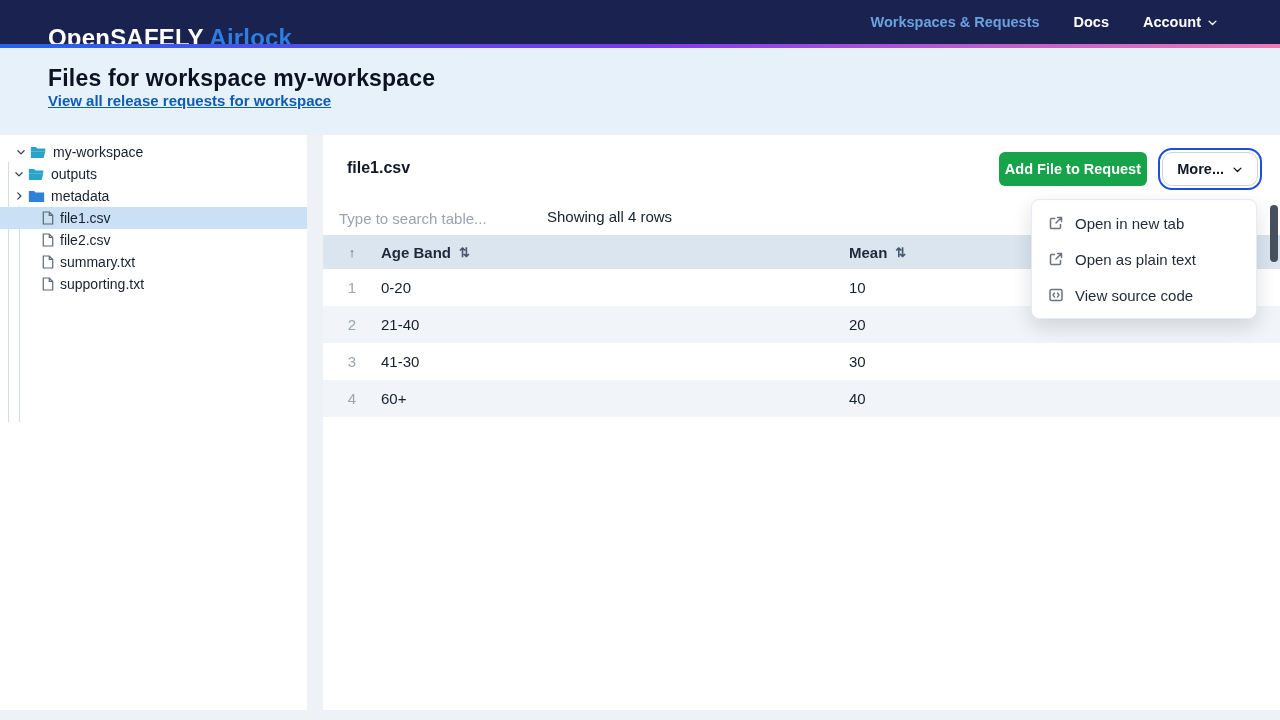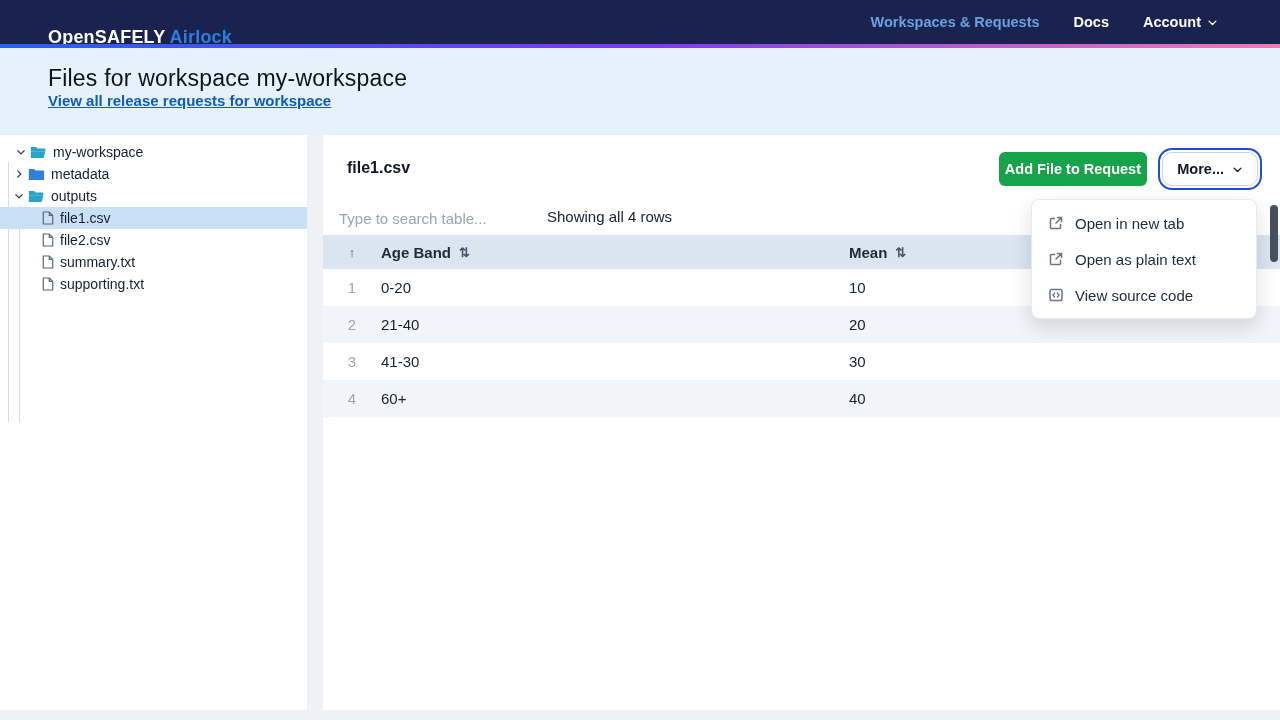--- a/index.html
+++ b/index.html
@@ -10,38 +10,38 @@
     position:relative;
     overflow:hidden;
     color:#111827;
   }
   
   .navbar {
     position:absolute; top:0; left:0; width:1280px; height:44px;
     background:#1a234f; display:flex; align-items:center;
     padding:0 62px 0 48px;
   }
-  .brand { font-size:18px; font-weight:800; letter-spacing:.2px; cursor:pointer;margin-top:31px; }
+  .brand { font-size:24px; font-weight:800; letter-spacing:.2px; cursor:pointer;margin-top:31px; }
   .brand .b1 { color:#ffffff; }
   .brand .b2 { color:#2e7de0; }
   .nav-links { margin-left:auto; display:flex; align-items:center; gap:34px; font-size:14.5px; font-weight:600; }
   .nav-link-blue { color:#6ca1e0; cursor:pointer; }
   .nav-link-white { color:#ffffff; cursor:pointer; display:flex; align-items:center; gap:6px; }
   .chev { display:inline-flex; }
   
   .gradbar {
     position:absolute; top:44px; left:0; width:1280px; height:4px;
     background:linear-gradient(90deg,#2563eb 0%,#7c3aed 50%,#ef7bb4 100%);
   }
   
   .pagehead {
     position:absolute; top:48px; left:0; width:1280px; height:87px;
     background:#e6f1fa; padding:17px 48px 0 48px;
   }
-  .page-title { font-size:23px; font-weight:400; color:#0b1221; letter-spacing:.2px; }
+  .page-title { font-size:23px; font-weight:700; color:#0b1221; letter-spacing:.2px; }
   .page-link {
     display:inline-block; margin-top:0; font-size:15px; font-weight:600;
     color:#0d5cb8; text-decoration:underline; cursor:pointer;
   }
   
   .sidebar {
     position:absolute; top:135px; left:0; width:307px; height:575px;
     background:#ffffff; padding-top:6px; font-size:14px;
   }
   .tree-row { height:22px; display:flex; align-items:center; cursor:pointer; position:relative; }
@@ -151,44 +151,44 @@
           <path d="M1 2h6l2 2h9v3H1z" fill="#2aa3c8"></path>
           <path d="M1 7h17l-2 8H1z" fill="#2aa3c8"></path>
         </svg>
     </span>
     <span class="tlabel">my-workspace</span>
   </div>
 
   <div class="tree-row lvl1">
     <span class="caret">
       <svg width="10" height="10" viewBox="0 0 16 16">
-          <path d="M6 3l5 5-5 5" fill="none" stroke="#374151" stroke-width="2" stroke-linecap="round" stroke-linejoin="round"></path>
+          <path d="M3 6l5 5 5-5" fill="none" stroke="#374151" stroke-width="2" stroke-linecap="round" stroke-linejoin="round"></path>
         </svg>
     </span>
     <span class="ticon">
       <svg width="17" height="14" viewBox="0 0 20 16">
-          <path d="M1 2h6l2 2h10v11H1z" fill="#2f80d8"></path>
-        </svg>
-    </span>
-    <span class="tlabel">metadata</span>
+          <path d="M1 2h6l2 2h9v3H1z" fill="#2aa3c8"></path>
+          <path d="M1 7h17l-2 8H1z" fill="#2aa3c8"></path>
+        </svg>
+    </span>
+    <span class="tlabel">outputs</span>
   </div>
 
   <div class="tree-row lvl1">
     <span class="caret">
       <svg width="10" height="10" viewBox="0 0 16 16">
-          <path d="M3 6l5 5 5-5" fill="none" stroke="#374151" stroke-width="2" stroke-linecap="round" stroke-linejoin="round"></path>
+          <path d="M6 3l5 5-5 5" fill="none" stroke="#374151" stroke-width="2" stroke-linecap="round" stroke-linejoin="round"></path>
         </svg>
     </span>
     <span class="ticon">
       <svg width="17" height="14" viewBox="0 0 20 16">
-          <path d="M1 2h6l2 2h9v3H1z" fill="#2aa3c8"></path>
-          <path d="M1 7h17l-2 8H1z" fill="#2aa3c8"></path>
-        </svg>
-    </span>
-    <span class="tlabel">outputs</span>
+          <path d="M1 2h6l2 2h10v11H1z" fill="#2f80d8"></path>
+        </svg>
+    </span>
+    <span class="tlabel">metadata</span>
   </div>
 
   <div class="tree-row lvl2 selected">
     <span class="ticon">
       <svg width="12" height="14" viewBox="0 0 14 16">
           <path d="M1.5 1h7l4 4v10h-11z" fill="none" stroke="#5b6676" stroke-width="1.4"></path>
           <path d="M8.5 1v4h4" fill="none" stroke="#5b6676" stroke-width="1.4"></path>
         </svg>
     </span>
     <span class="tlabel">file1.csv</span>

